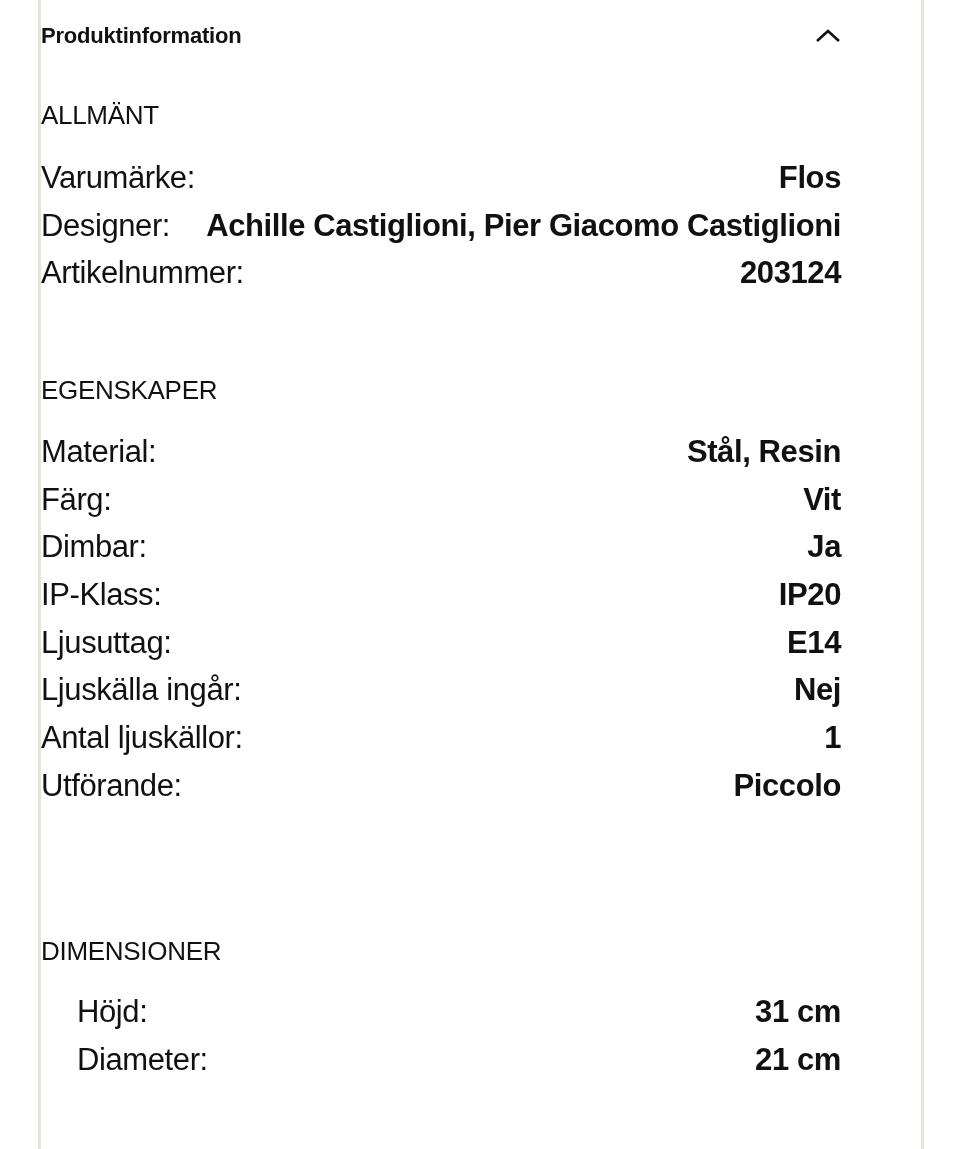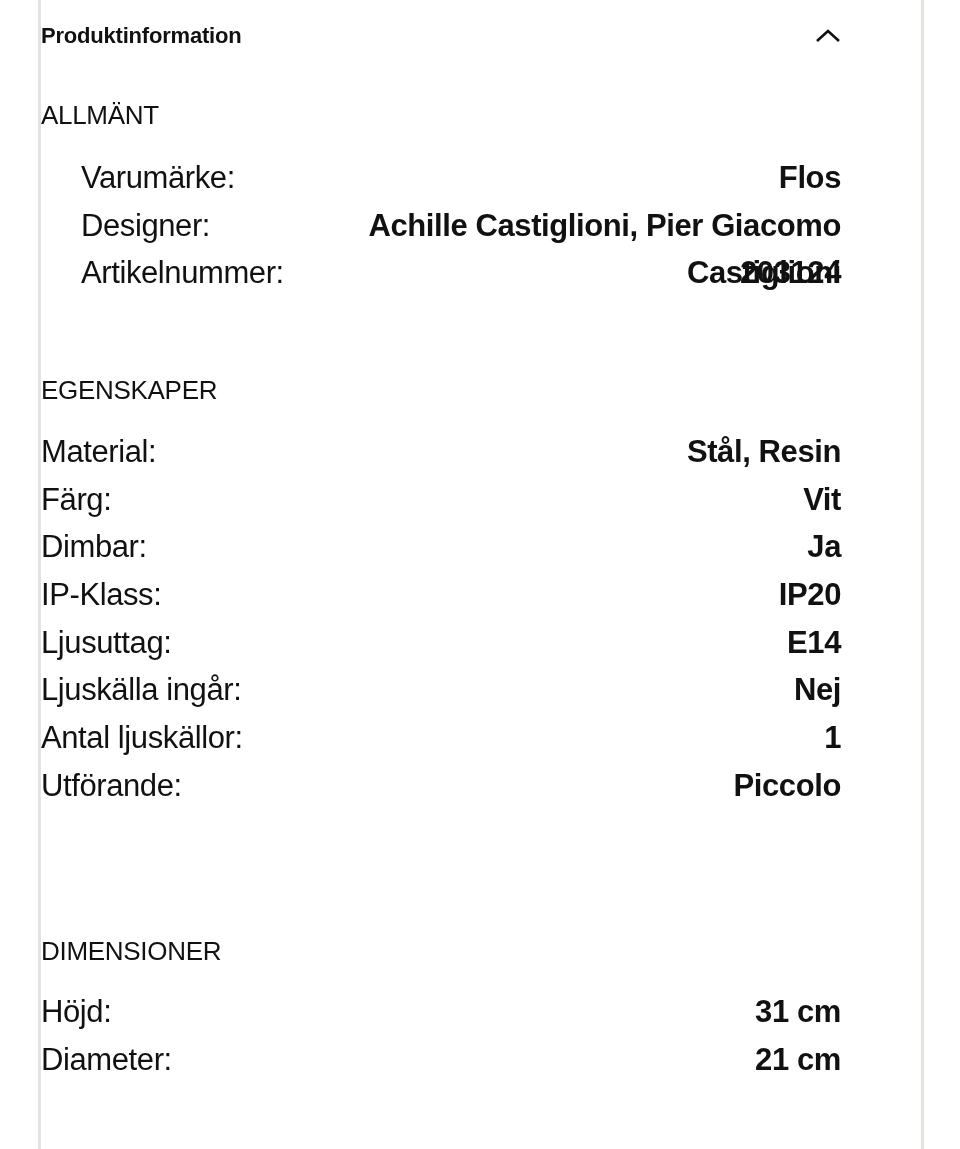--- a/index.html
+++ b/index.html
@@ -32,21 +32,21 @@
   <span class="header-title">Produktinformation</span>
   <span class="chevron">
     <svg width="26" height="16" viewBox="0 0 26 16">
         <polyline points="2,13 13,3 24,13" fill="none" stroke="#111" stroke-width="2.6"></polyline>
       </svg>
   </span>
 </div>
 
 <div class="section" style="top:98px;">
   <div class="section-title">ALLMÄNT</div>
-  <div class="rows" style="margin-top:22px;padding-left:40px;">
+  <div class="rows" style="margin-top:22px;">
     <div class="row">
       <span class="label">Varumärke:</span>
       <span class="value">Flos</span>
     </div>
     <div class="row designer">
       <span class="label">Designer:</span>
       <span class="value">Achille Castiglioni, Pier Giacomo Castiglioni</span>
     </div>
     <div class="row">
       <span class="label">Artikelnummer:</span>
@@ -88,21 +88,21 @@
     </div>
     <div class="row">
       <span class="label">Utförande:</span>
       <span class="value">Piccolo</span>
     </div>
   </div>
 </div>
 
 <div class="section" style="top:934px;">
   <div class="section-title">DIMENSIONER</div>
-  <div class="rows" style="margin-top:20px;">
+  <div class="rows" style="margin-top:20px;padding-left:36px;">
     <div class="row">
       <span class="label">Höjd:</span>
       <span class="value">31 cm</span>
     </div>
     <div class="row">
       <span class="label">Diameter:</span>
       <span class="value">21 cm</span>
     </div>
   </div>
 </div>

